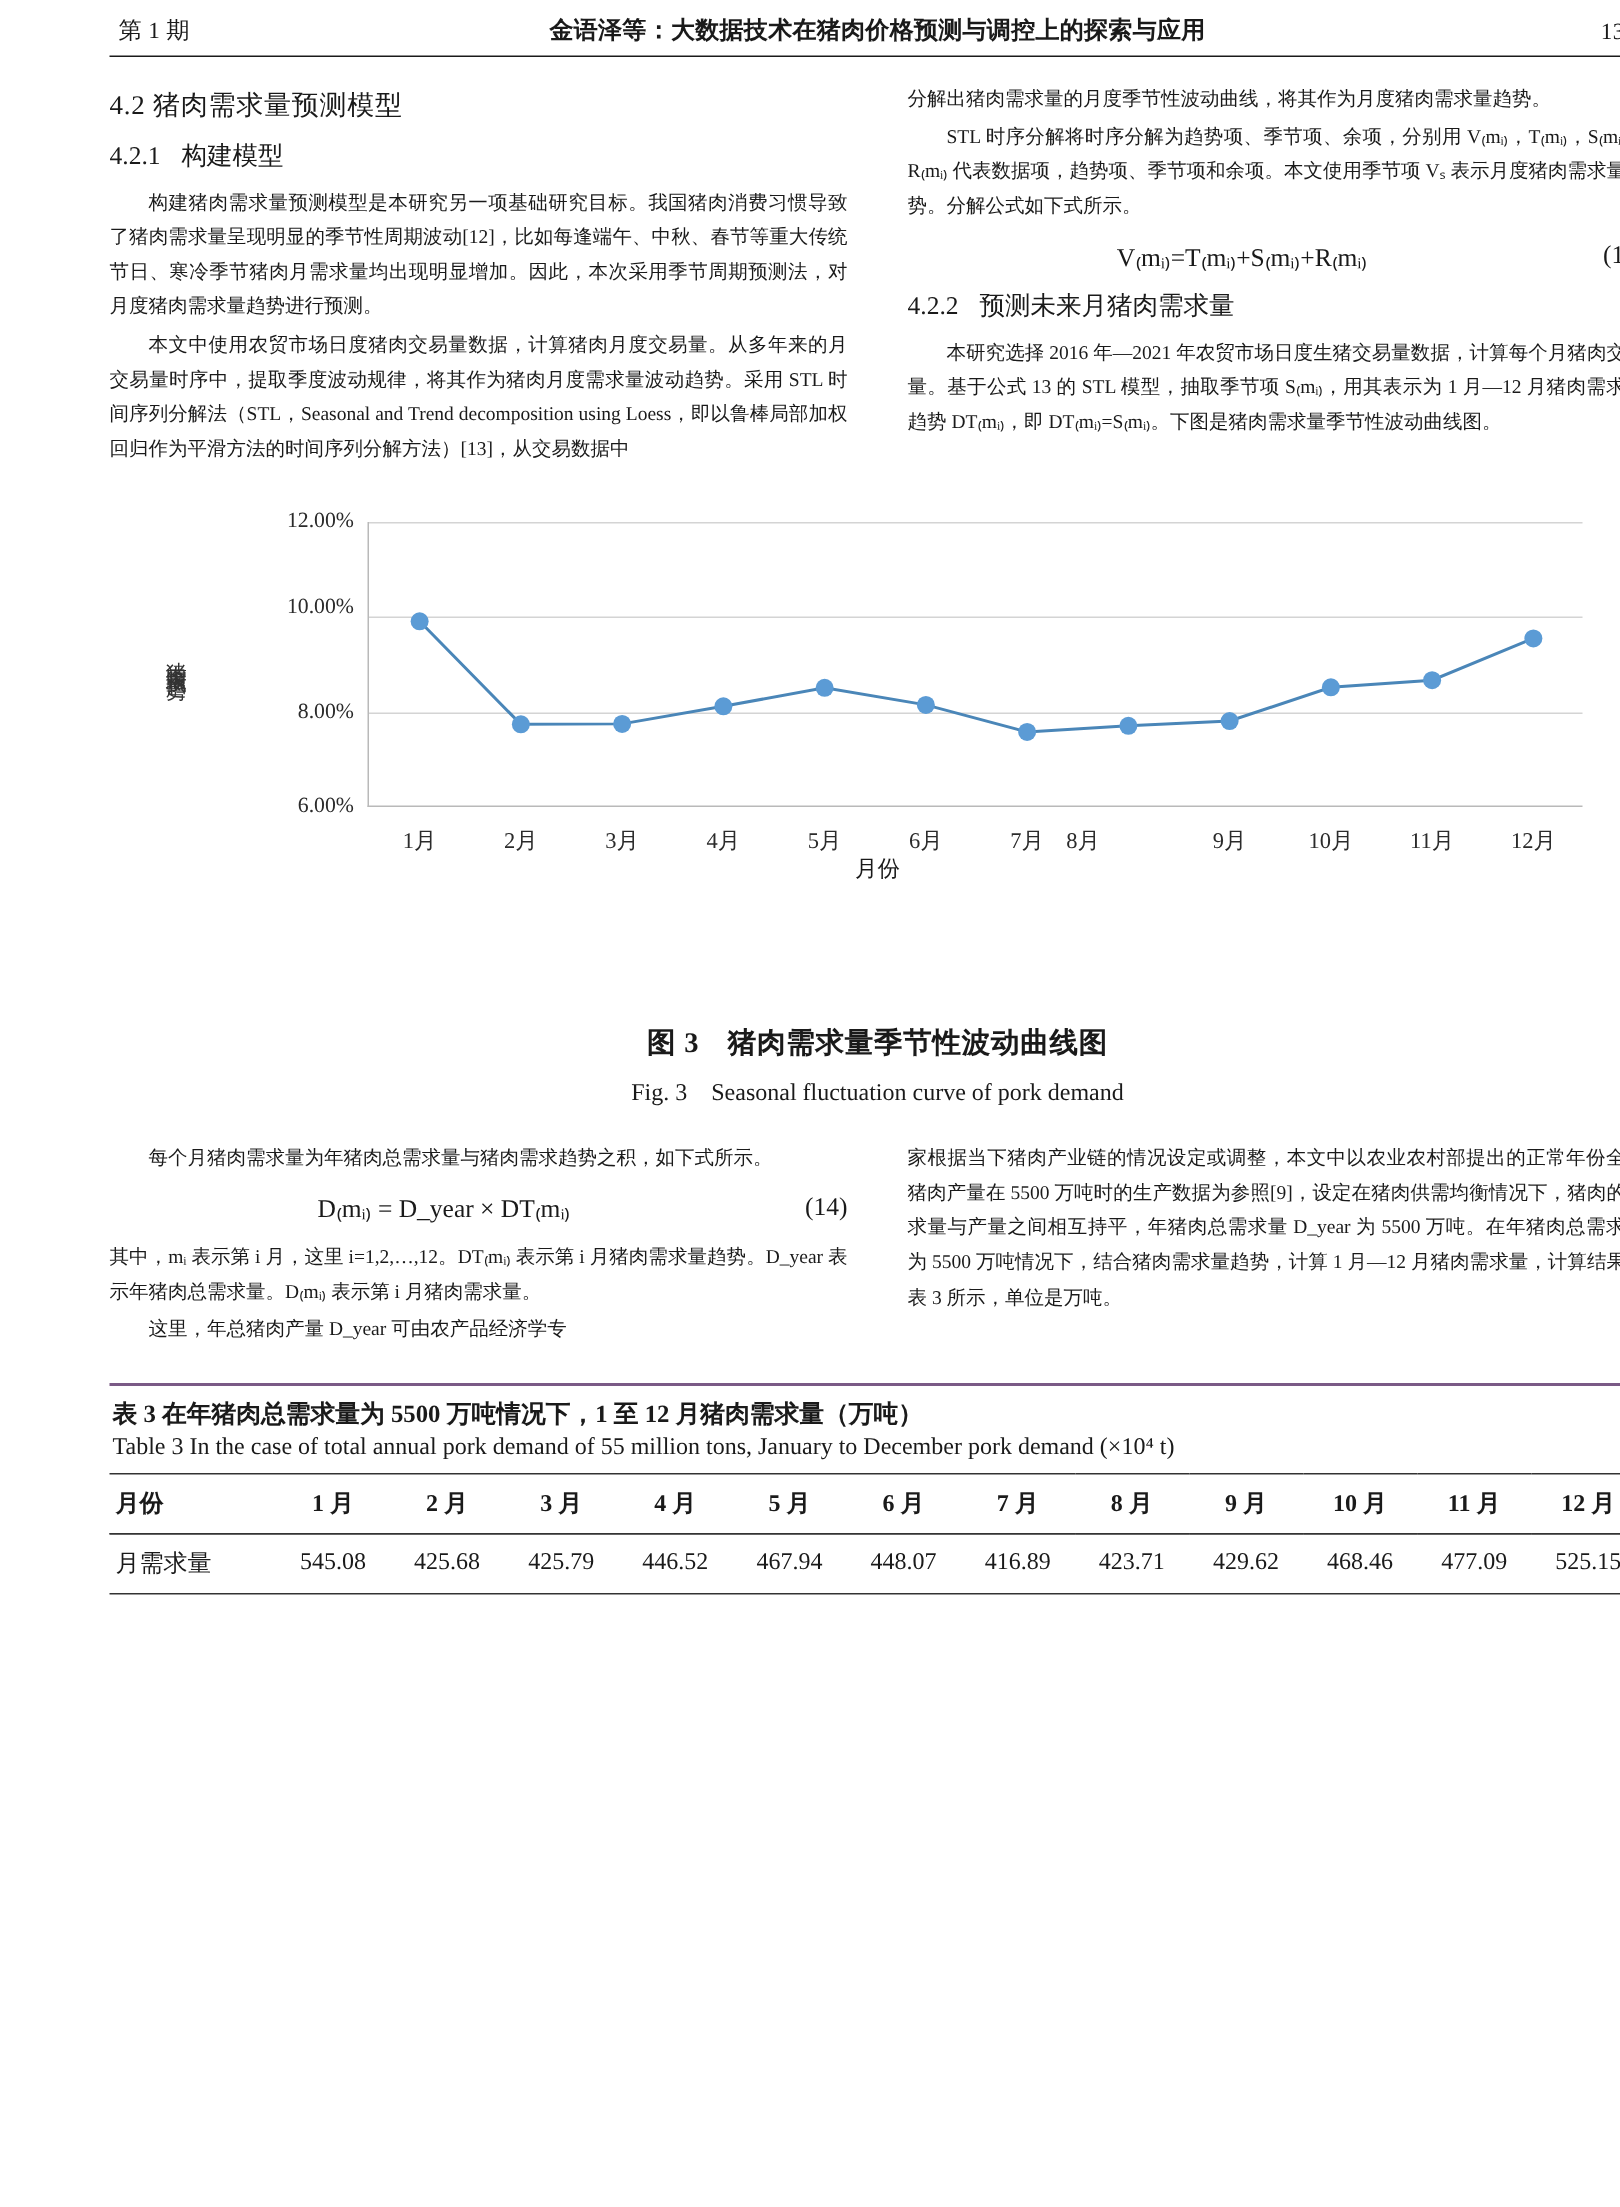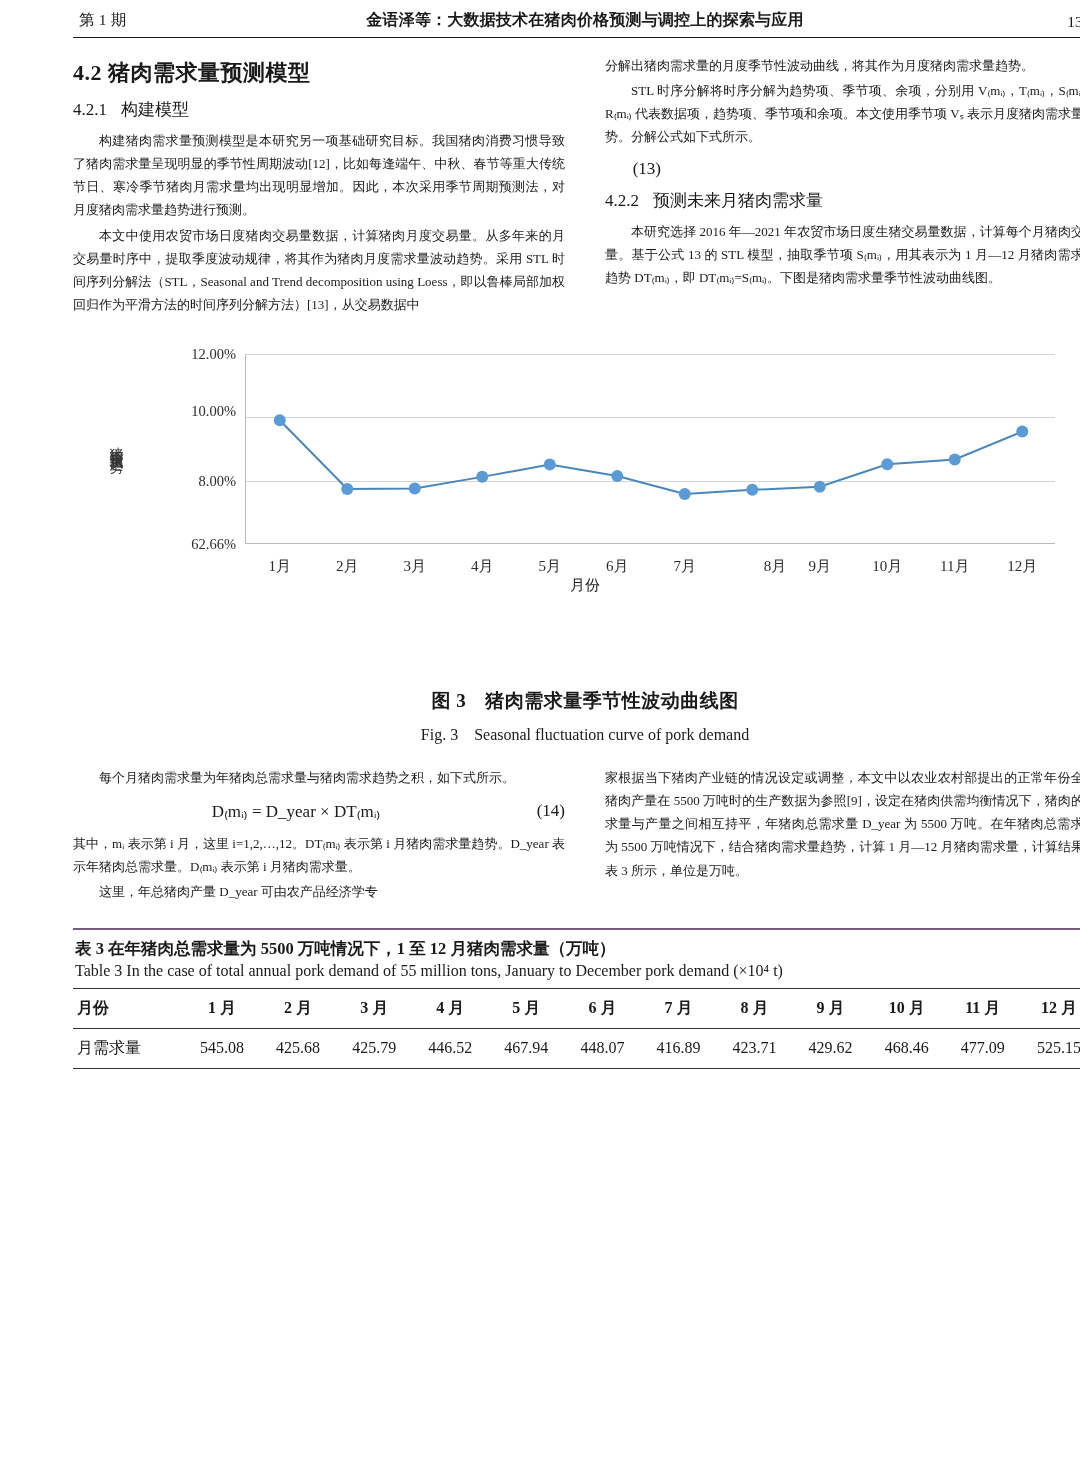--- a/index.html
+++ b/index.html
@@ -22,21 +22,21 @@
     letter-spacing:0.2px;
   }
   .runhead .rh-left { width:140px; }
   .runhead .rh-center { flex:1; text-align:center; font-weight:bold; font-size:16px; }
   .runhead .rh-right { width:140px; text-align:right; }
 
   
   .cols { display:flex; gap:40px; margin-top:16px; }
   .col { width:497px; }
 
-  h2.sec { font-size:22px; font-weight:bold; margin:4px 0 10px 0; letter-spacing:0.5px; }
+  h2.sec { font-size:18px; font-weight:normal; margin:4px 0 10px 0; letter-spacing:0.5px; }
   h3.sub { font-size:17px; font-weight:normal; margin:6px 0 8px 0; }
   h3.sub .num { margin-right:14px; }
 
   p.para {
     font-size:13px;
     line-height:1.78;
     margin:0 0 2px 0;
     text-align:justify;
     text-justify:inter-ideograph;
     text-indent:2em;
@@ -117,48 +117,49 @@
         <span class="num">4.2.1</span><span>构建模型</span>
       </h3>
       <p class="para">构建猪肉需求量预测模型是本研究另一项基础研究目标。我国猪肉消费习惯导致了猪肉需求量呈现明显的季节性周期波动[12]，比如每逢端午、中秋、春节等重大传统节日、寒冷季节猪肉月需求量均出现明显增加。因此，本次采用季节周期预测法，对月度猪肉需求量趋势进行预测。</p>
       <p class="para">本文中使用农贸市场日度猪肉交易量数据，计算猪肉月度交易量。从多年来的月交易量时序中，提取季度波动规律，将其作为猪肉月度需求量波动趋势。采用 STL 时间序列分解法（STL，Seasonal and Trend decomposition using Loess，即以鲁棒局部加权回归作为平滑方法的时间序列分解方法）[13]，从交易数据中</p>
     </div>
 
     <div class="col">
       <p class="para noind">分解出猪肉需求量的月度季节性波动曲线，将其作为月度猪肉需求量趋势。</p>
       <p class="para">STL 时序分解将时序分解为趋势项、季节项、余项，分别用 V₍mᵢ₎，T₍mᵢ₎，S₍mᵢ₎，R₍mᵢ₎ 代表数据项，趋势项、季节项和余项。本文使用季节项 Vₛ 表示月度猪肉需求量趋势。分解公式如下式所示。</p>
       <div class="eqline">
+        <div class="eq eq-indent">V₍mᵢ₎=T₍mᵢ₎+S₍mᵢ₎+R₍mᵢ₎</div>
         <div class="eqno">(13)</div>
       </div>
       <h3 class="sub">
         <span class="num">4.2.2</span><span>预测未来月猪肉需求量</span>
       </h3>
       <p class="para">本研究选择 2016 年—2021 年农贸市场日度生猪交易量数据，计算每个月猪肉交易量。基于公式 13 的 STL 模型，抽取季节项 S₍mᵢ₎，用其表示为 1 月—12 月猪肉需求量趋势 DT₍mᵢ₎，即 DT₍mᵢ₎=S₍mᵢ₎。下图是猪肉需求量季节性波动曲线图。</p>
     </div>
   </div>
 
   <div class="figure-wrap">
     <div class="chart-area">
       <div class="ylabel-vert">猪肉需求量趋势</div>
       <div class="plot" id="plot">
-          <div class="ytick" style="top: 190px;">62.66%</div>
+          <div class="ytick" style="top: 190px;">6.00%</div>
           <div class="gridline" style="top: 126.667px;"></div>
           <div class="ytick" style="top: 126.667px;">8.00%</div>
           <div class="gridline" style="top: 63.3333px;"></div>
           <div class="ytick" style="top: 57px;">10.00%</div>
           <div class="gridline" style="top: 0px;"></div>
           <div class="ytick" style="top: 0px;">12.00%</div>
           <div class="xtick" style="left: 33.75px;">1月</div>
           <div class="xtick" style="left: 101.25px;">2月</div>
           <div class="xtick" style="left: 168.75px;">3月</div>
           <div class="xtick" style="left: 236.25px;">4月</div>
           <div class="xtick" style="left: 303.75px;">5月</div>
           <div class="xtick" style="left: 371.25px;">6月</div>
           <div class="xtick" style="left: 438.75px;">7月</div>
-          <div class="xtick" style="left: 529px;">8月</div>
+          <div class="xtick" style="left: 476px;">8月</div>
           <div class="xtick" style="left: 573.75px;">9月</div>
           <div class="xtick" style="left: 641.25px;">10月</div>
           <div class="xtick" style="left: 708.75px;">11月</div>
           <div class="xtick" style="left: 776.25px;">12月</div>
           <svg class="series" width="810" height="190">
             <path d="M33.75,66.18333333333332 L101.25,134.89999999999998 L168.75,134.58333333333331 L236.25,122.86666666666669 L303.75,110.51666666666668 L371.25,121.91666666666666 L438.75,139.96666666666667 L506.25,135.85 L573.75,132.68333333333334 L641.25,110.20000000000002 L708.75,105.45 L776.25,77.58333333333331" fill="none" stroke="#4a86b8" stroke-width="2"></path>
             <circle cx="33.75" cy="66.18333333333332" r="6" fill="#5b9bd5"></circle>
             <circle cx="101.25" cy="134.89999999999998" r="6" fill="#5b9bd5"></circle>
             <circle cx="168.75" cy="134.58333333333331" r="6" fill="#5b9bd5"></circle>
             <circle cx="236.25" cy="122.86666666666669" r="6" fill="#5b9bd5"></circle>

